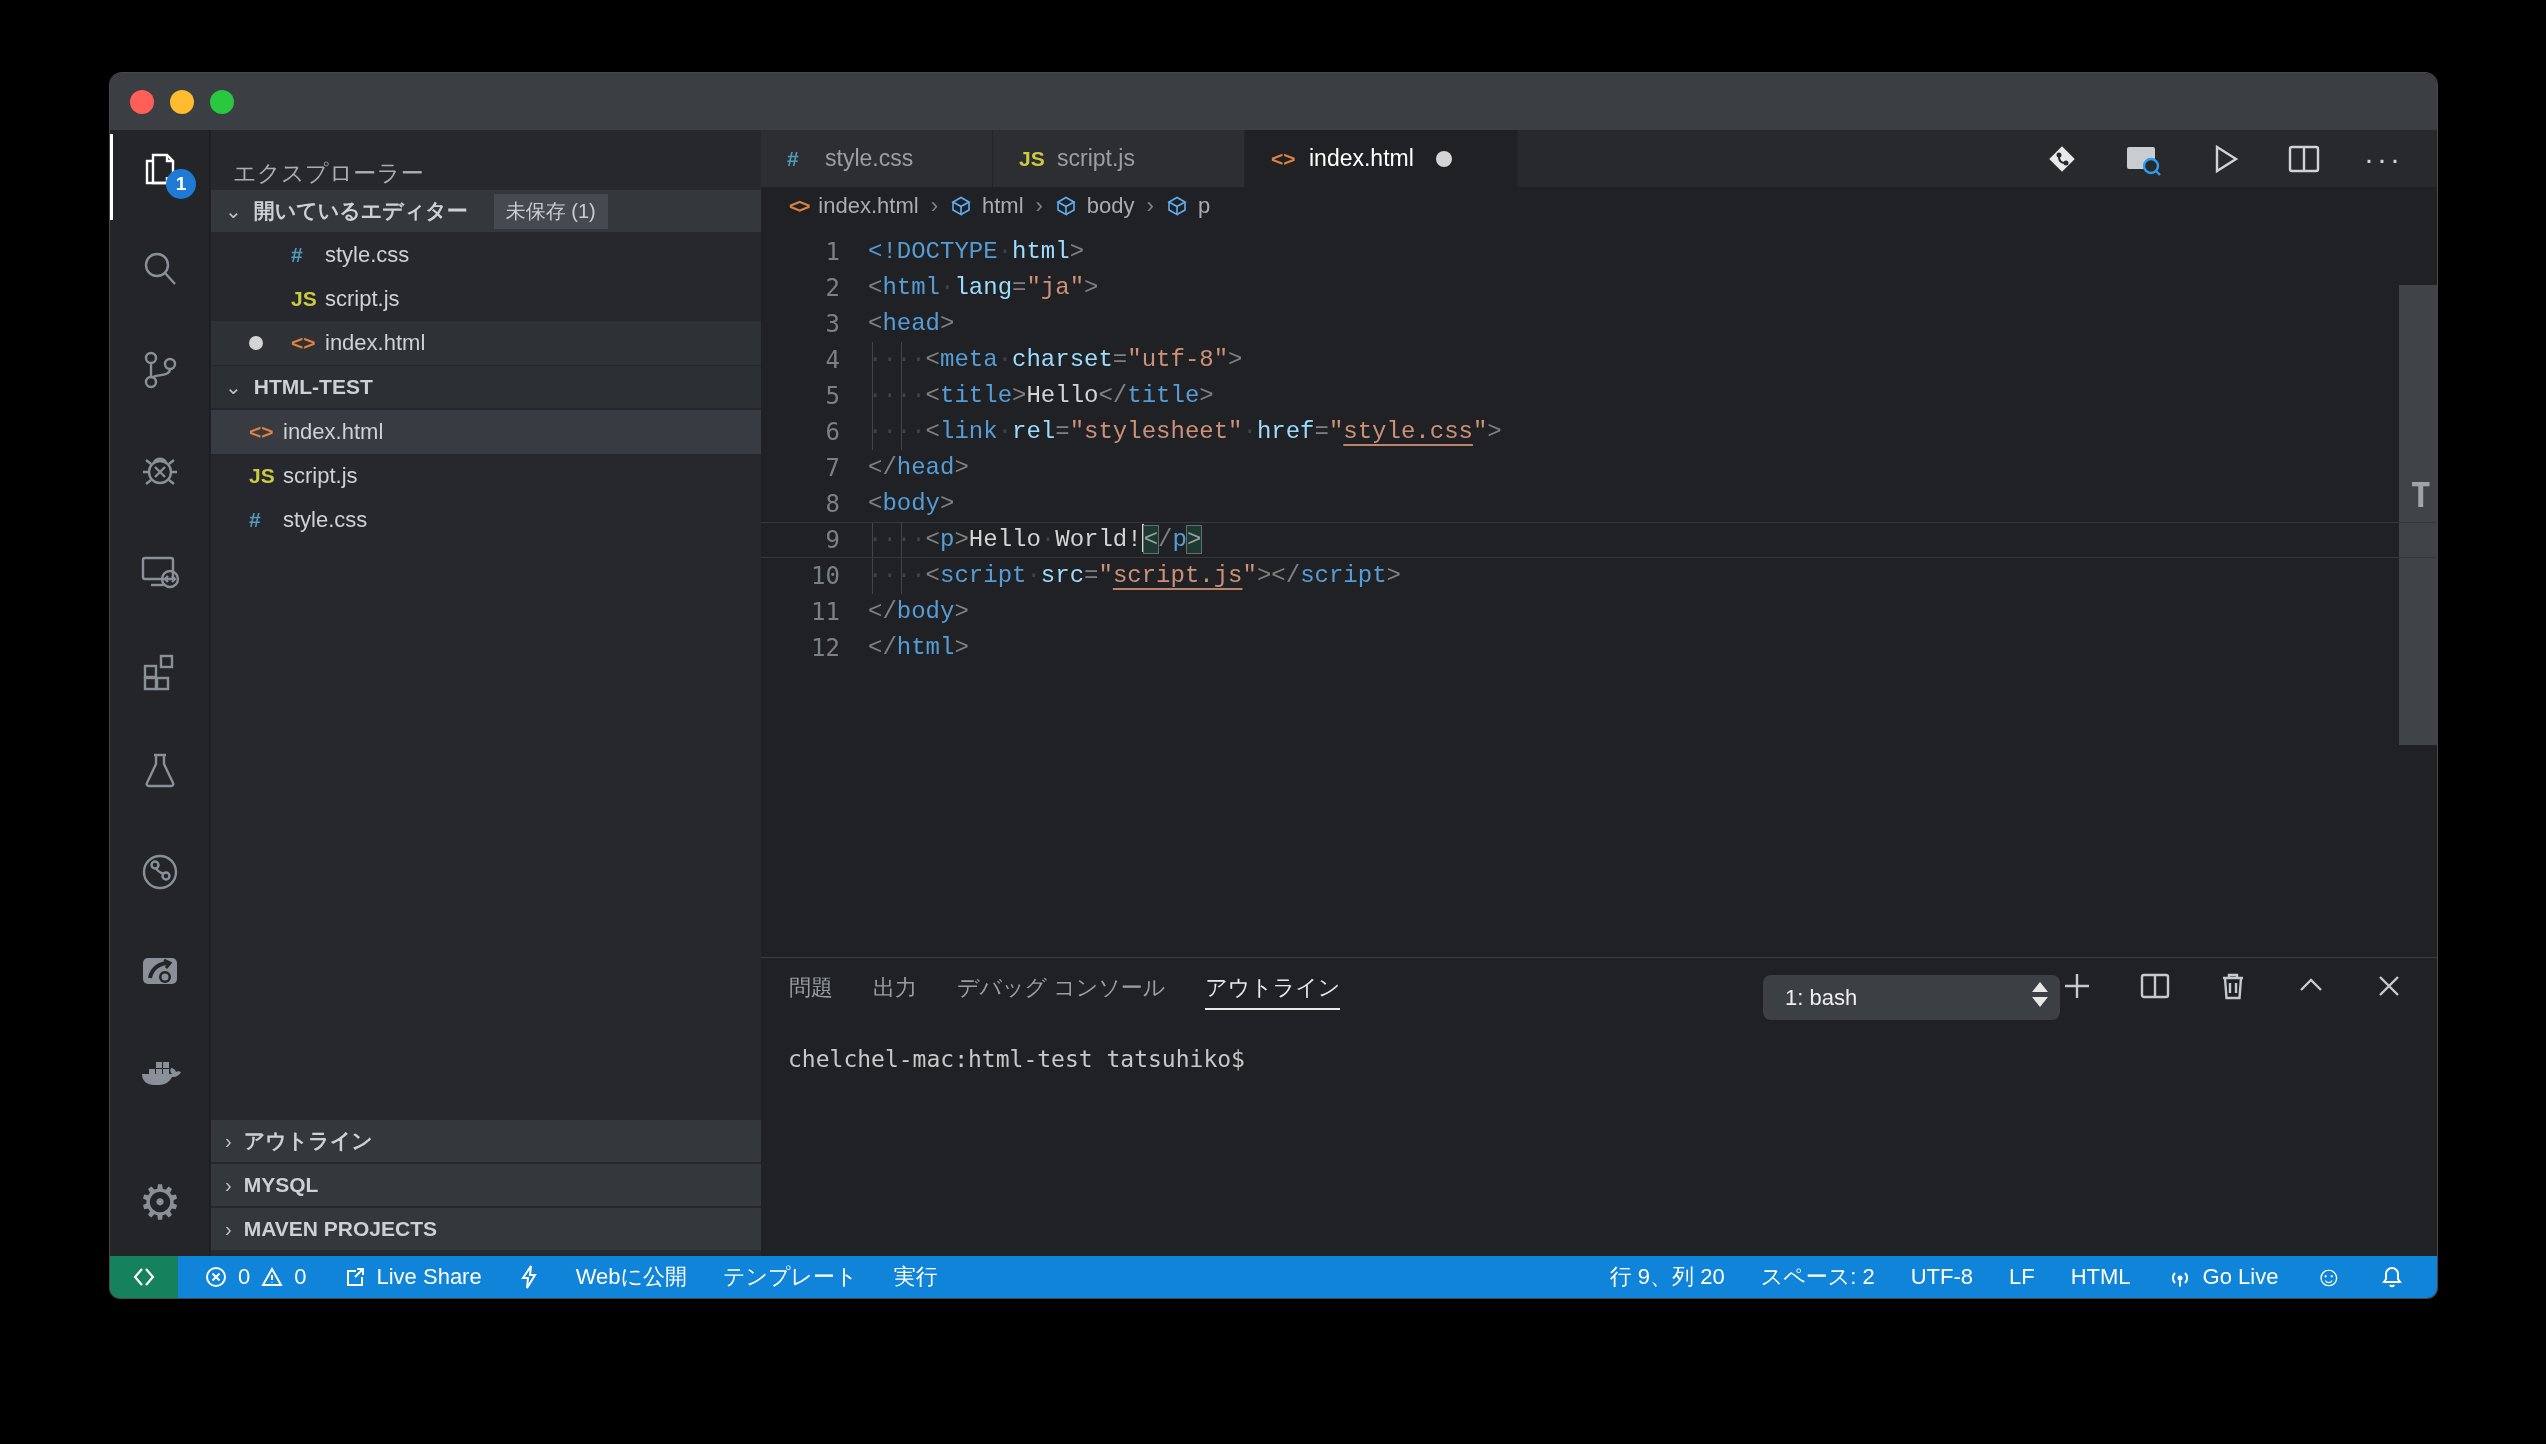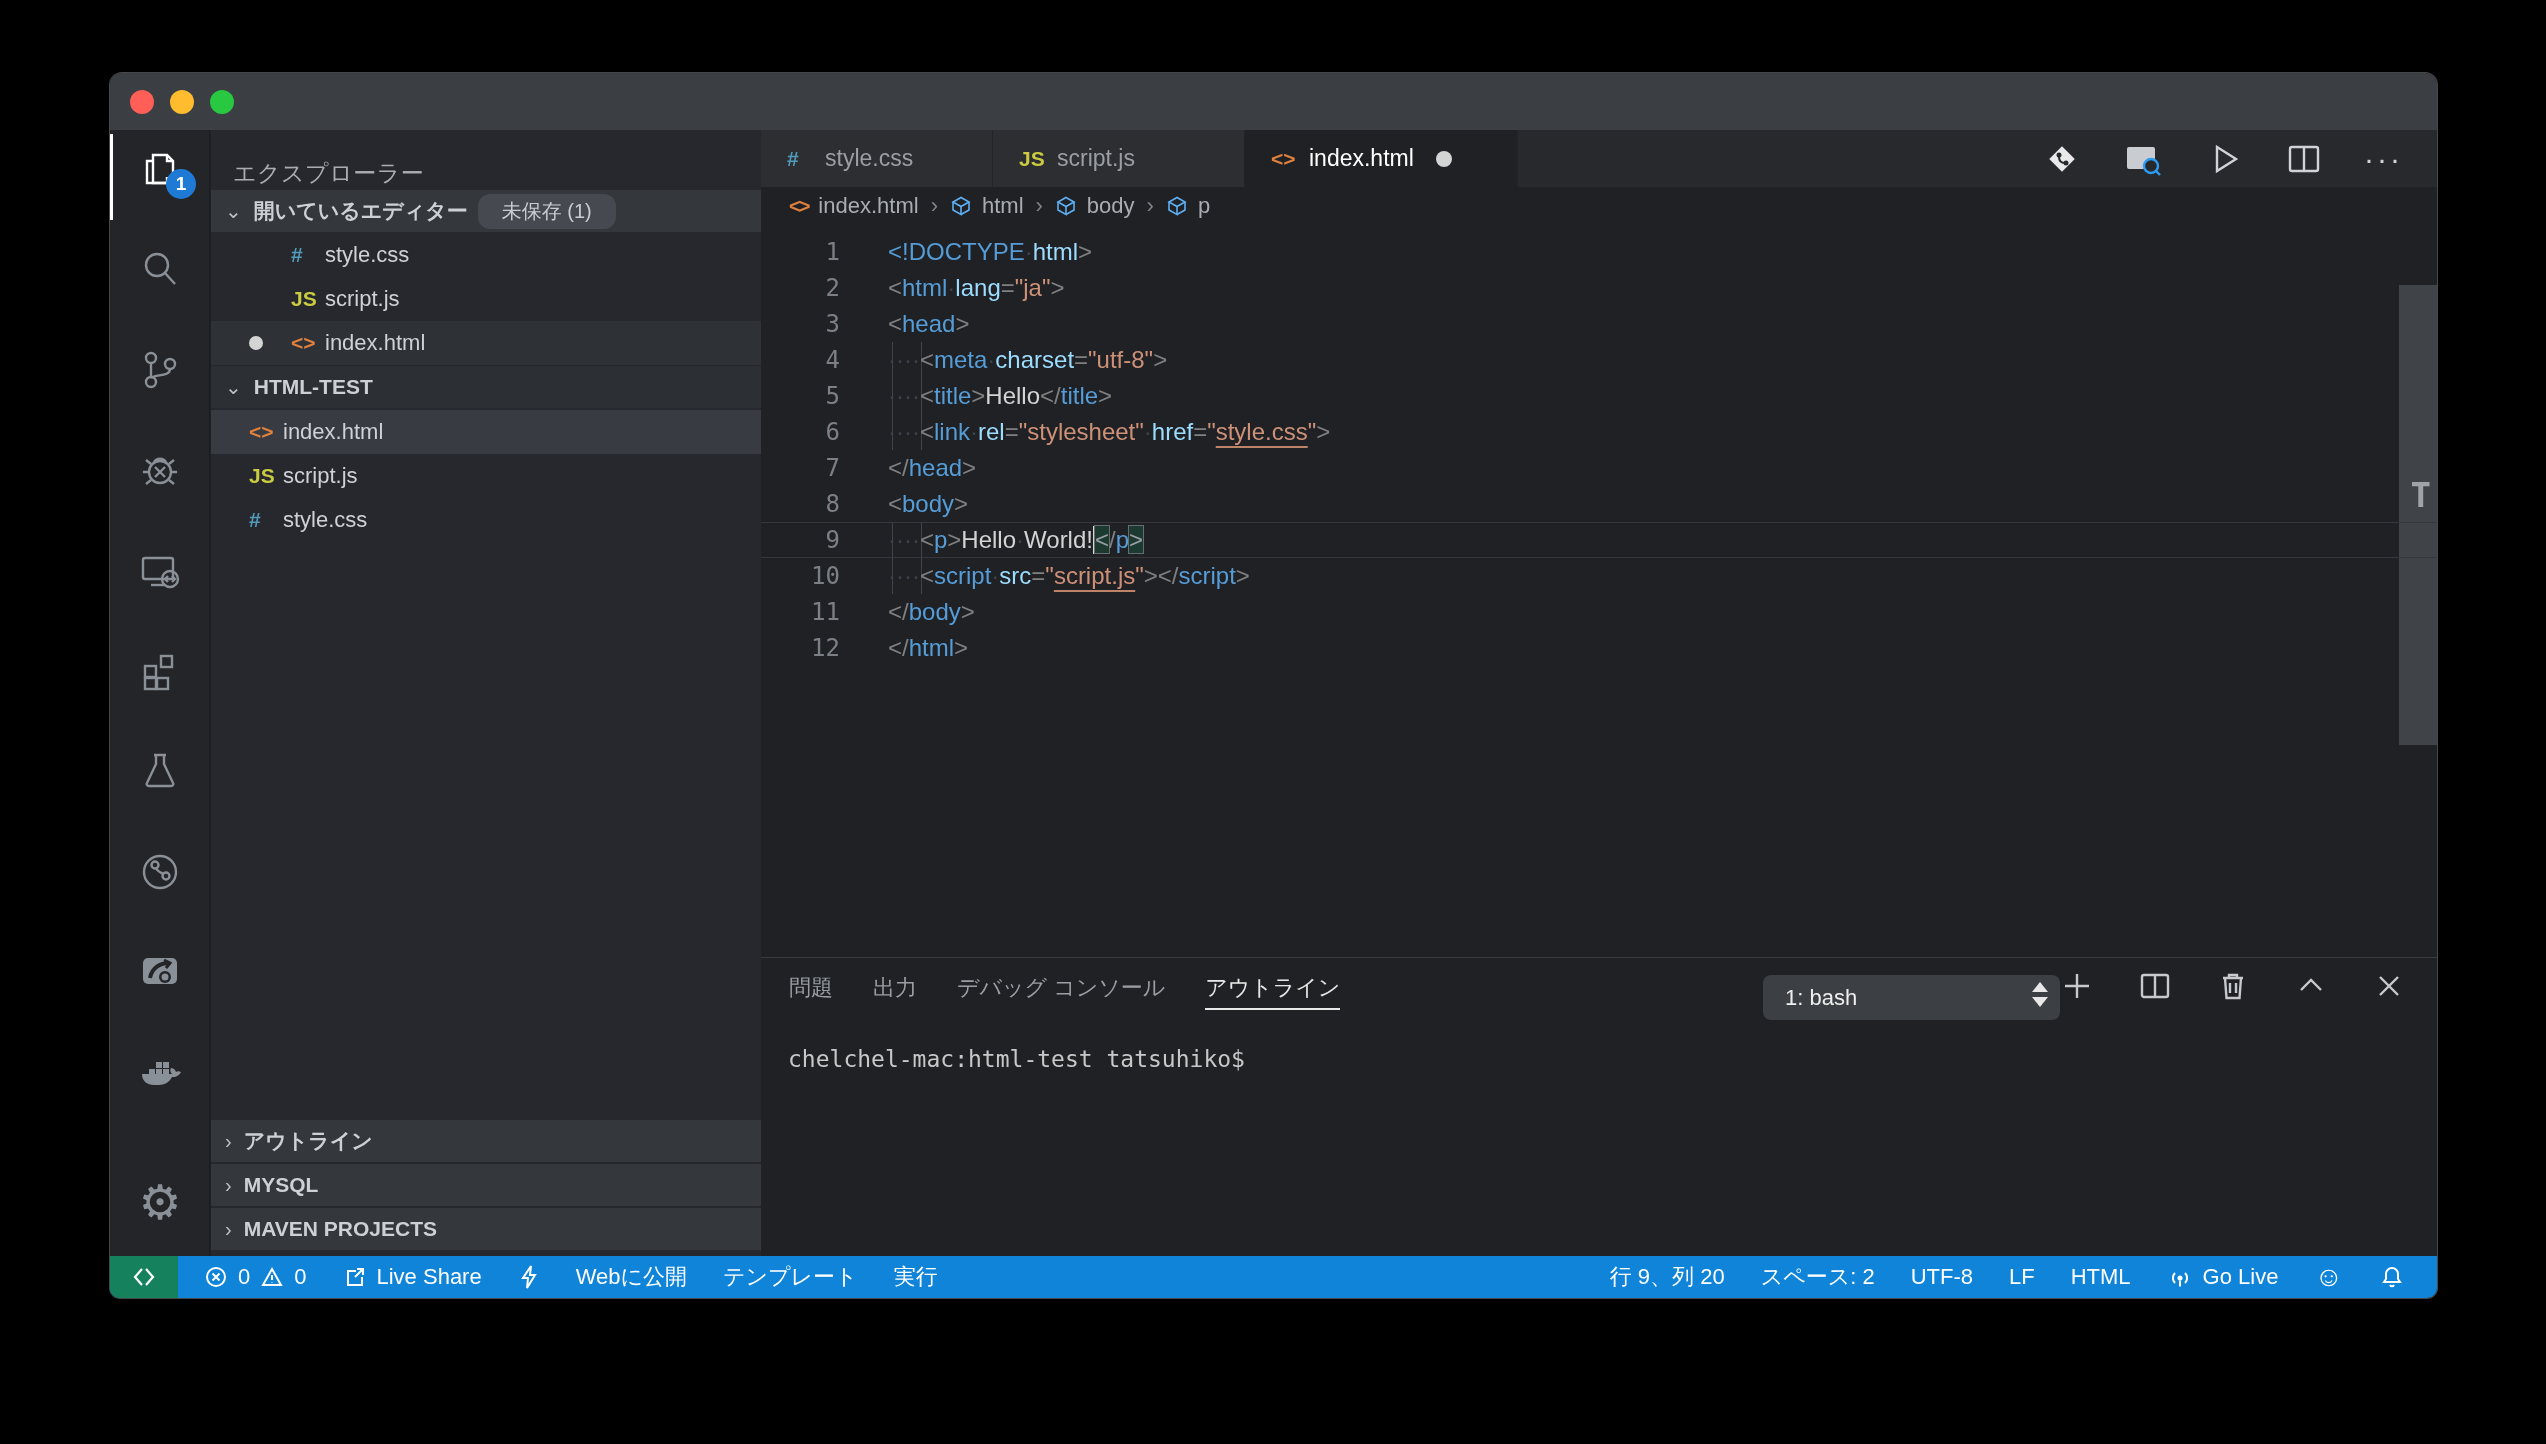--- a/index.html
+++ b/index.html
@@ -36,22 +36,22 @@
     display:flex; align-items:center; justify-content:center; }
   .gear-glyph { font-size:48px; color:#8a9097; line-height:1; }
 
   
   .sidebar { position:absolute; left:101px; top:0; width:550px; height:100%; background:#26282d; }
   .sb-title { position:absolute; left:22px; top:16px; height:54px; display:flex; align-items:center;
     color:#a9adb3; font-size:23px; letter-spacing:.5px; }
   .sb-header { position:absolute; left:0; width:100%; height:42px; background:#34373c;
     display:flex; align-items:center; color:#cdd0d5; font-size:21px; font-weight:700; }
   .sb-header .chev { margin:0 12px 0 14px; font-weight:400; font-size:20px; color:#bfc3c8; }
-  .sb-badge { margin-left:10px; background:#46494f; color:#c9ccd1; font-weight:400;
-    font-size:20px; padding:4px 24px; border-radius:12px; }
+  .sb-badge { margin-left:26px; background:#46494f; color:#c9ccd1; font-weight:400;
+    font-size:20px; padding:4px 12px; border-radius:0; }
   .sb-rows { position:absolute; left:0; width:100%; }
   .sb-row { height:44px; display:flex; align-items:center; color:#ced1d6; font-size:22px; }
   .sb-row .dot { width:14px; height:14px; border-radius:50%; background:#d4d4d4;
     position:absolute; left:38px; }
   .sb-row.openrow { padding-left:80px; position:relative; }
   .sb-row.treerow { padding-left:38px; }
   .sb-row.activebg { background:#2e3136; }
   .sb-row.selected { background:#383b41; }
   .ficon { display:inline-block; width:34px; font-weight:700; font-size:21px; }
   .ficon.css{color:#519aba}.ficon.js{color:#cbcb41}.ficon.html{color:#e0823d}
@@ -82,21 +82,21 @@
 
   
   .editor { position:absolute; left:0; top:95px; width:100%; height:680px; }
   .scrollzone { position:absolute; right:0; top:0; width:38px; height:100%; }
   .scroll-slider { position:absolute; right:0; top:60px; width:38px; height:460px; background:#404347; }
   .mini-t { position:absolute; right:6px; top:250px; color:#a0a3a7; font-size:34px; font-weight:700; }
   .code { position:absolute; left:0; top:9px; width:100%; font-size:24px; }
   .line { display:flex; height:36px; line-height:36px; white-space:pre; position:relative; z-index:1; }
   .line .ln { width:79px; text-align:right; color:#7b8087; flex:none;
     font-family:"DejaVu Sans Mono","Liberation Mono",monospace; }
-  .code-text { margin-left:48px; font-family:Liberation Sans, sans-serif; }
+  .code-text { margin-left:28px; font-family:Liberation Mono, monospace; }
   .code-text.ind { background-image:linear-gradient(#3f444b,#3f444b),linear-gradient(#3f444b,#3f444b);
     background-size:1px 100%,1px 100%; background-position:4px 0,33px 0; background-repeat:no-repeat; }
   .cur-line { border-top:1px solid #35373c; border-bottom:1px solid #35373c; line-height:34px; }
   .tag{color:#569cd6}.attr{color:#9cdcfe}.str{color:#ce9178}.pt{color:#808080}
   .txt{color:#d4d4d4}.ws{color:#3d434c}
   .lnk{color:#ce9178; text-decoration:underline; text-underline-offset:6px; text-decoration-color:#bd8467;}
   .ptb{color:#9a9fa4; background:#1d3a31; border:1px solid #676c71; margin:0 -1px; }
   .cur{display:inline-block; width:2px; height:28px; background:#d7d7d7; vertical-align:middle;
     margin:-4px 0 0 0;}
 

